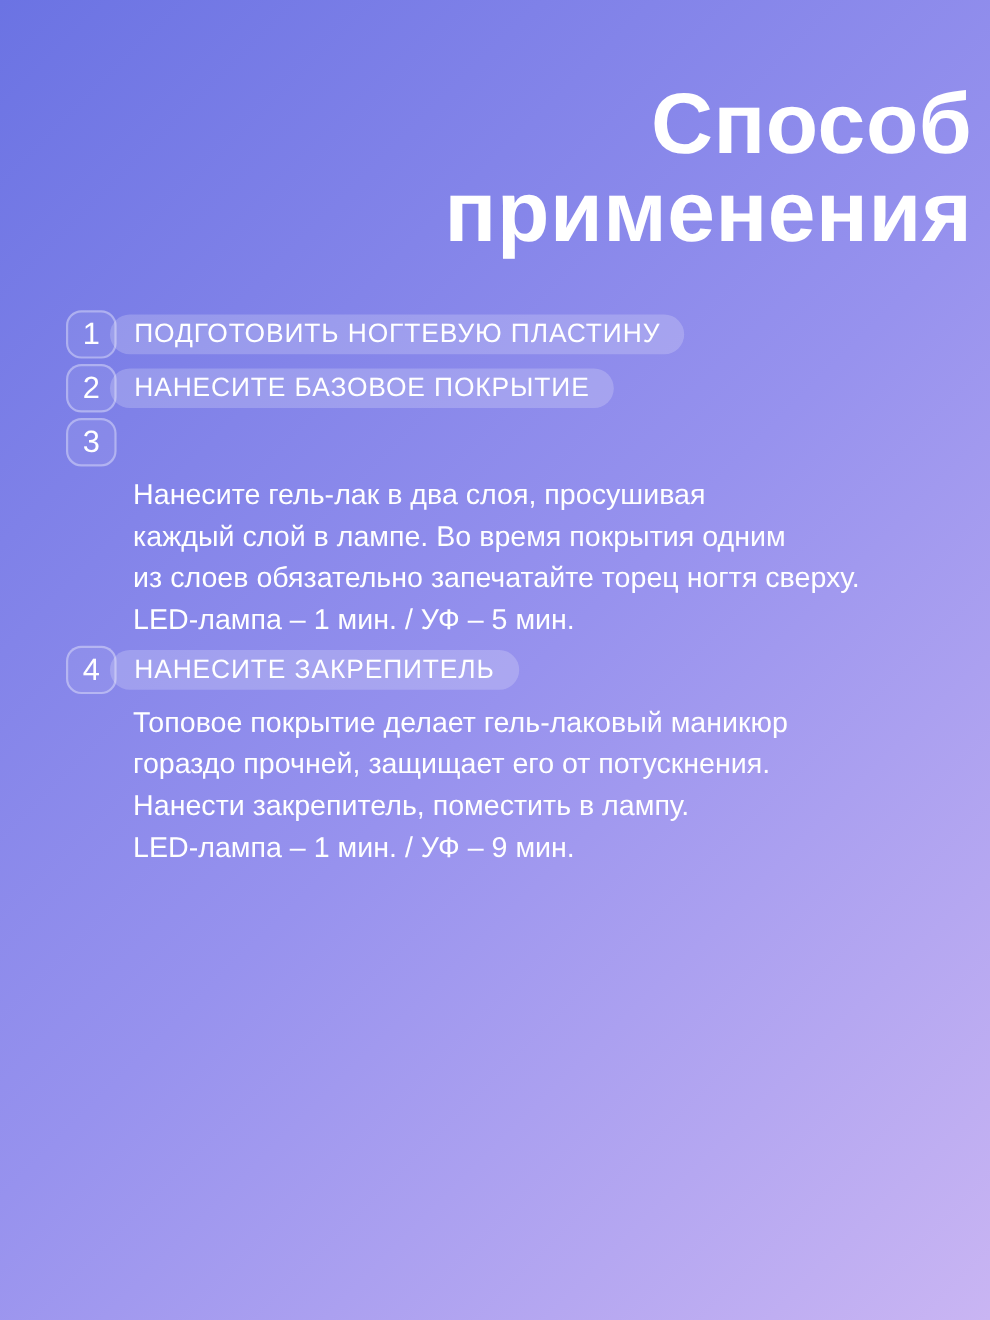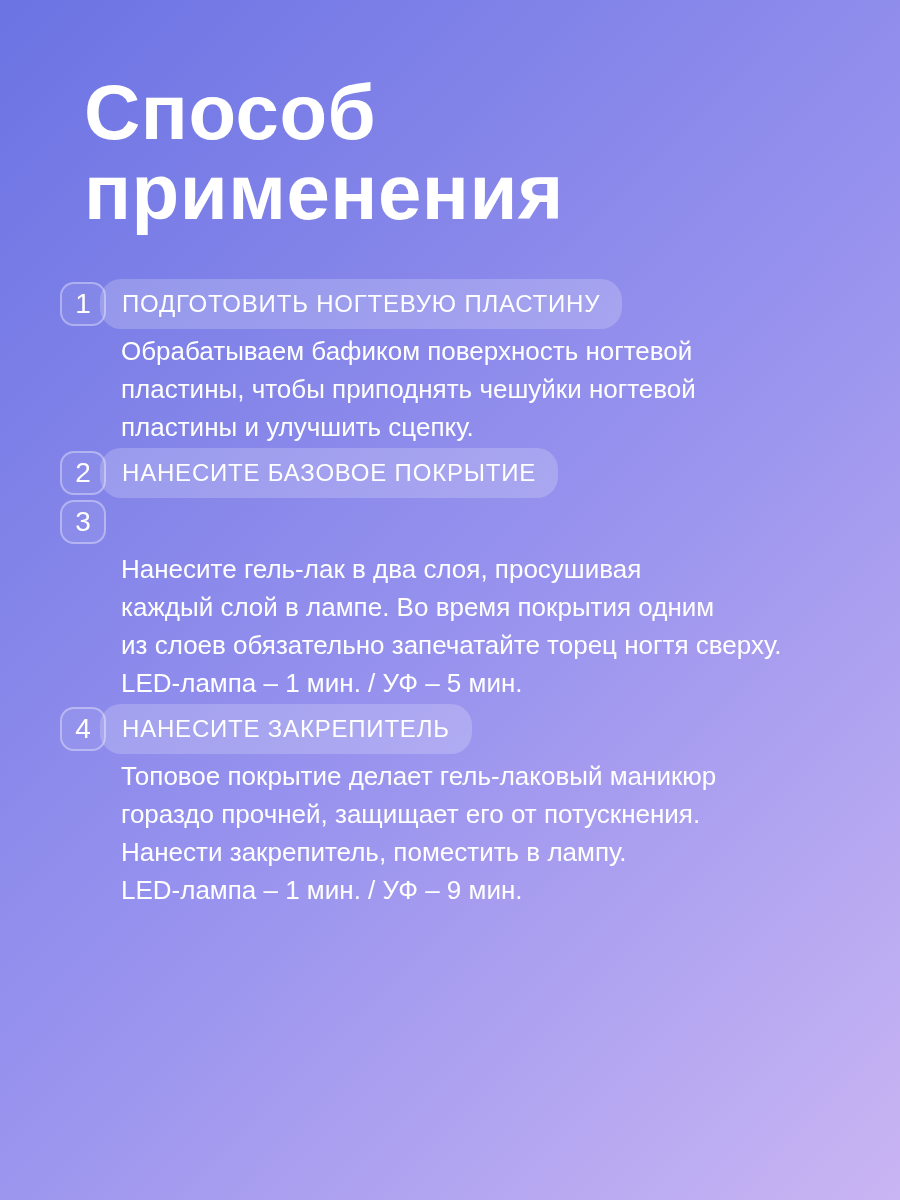--- a/index.html
+++ b/index.html
@@ -21,20 +21,21 @@
     padding: 0 16px 0 60px;
   }
   .title {
     margin: 0 0 50px 24px;
     padding-top: 72px;
     font-size: 78px;
     line-height: 80px;
     font-weight: bold;
     letter-spacing: 0.5px;
     white-space: pre-line;
+    text-align: right;
   }
   .step { margin-bottom: 5px; }
   .step-header {
     display: flex;
     align-items: center;
     height: 44px;
   }
   .badge {
     box-sizing: border-box;
     flex: 0 0 46px;
@@ -45,21 +46,21 @@
     border-radius: 14px;
     display: flex;
     align-items: center;
     justify-content: center;
     font-size: 28px;
     position: relative;
     z-index: 0;
   }
   .pill {
     box-sizing: border-box;
-    height: 50px;
+    height: 36px;
     margin-left: -6px;
     padding: 0 22px;
     background: rgba(255,255,255,0.2);
     border-radius: 21px;
     display: flex;
     align-items: center;
     font-size: 24px;
     letter-spacing: 0.8px;
     white-space: nowrap;
     position: relative;
@@ -80,23 +81,20 @@
   <h1 class="title">Способ
 применения</h1>
 
   <div>
 
     <section class="step">
       <div class="step-header">
         <div class="badge">1</div>
         <div class="pill">ПОДГОТОВИТЬ НОГТЕВУЮ ПЛАСТИНУ</div>
       </div>
-      <p class="step-body">Обрабатываем бафиком поверхность ногтевой
-пластины, чтобы приподнять чешуйки ногтевой
-пластины и улучшить сцепку.</p>
     </section>
 
     <section class="step">
       <div class="step-header">
         <div class="badge">2</div>
         <div class="pill">НАНЕСИТЕ БАЗОВОЕ ПОКРЫТИЕ</div>
       </div>
     </section>
 
     <section class="step">

